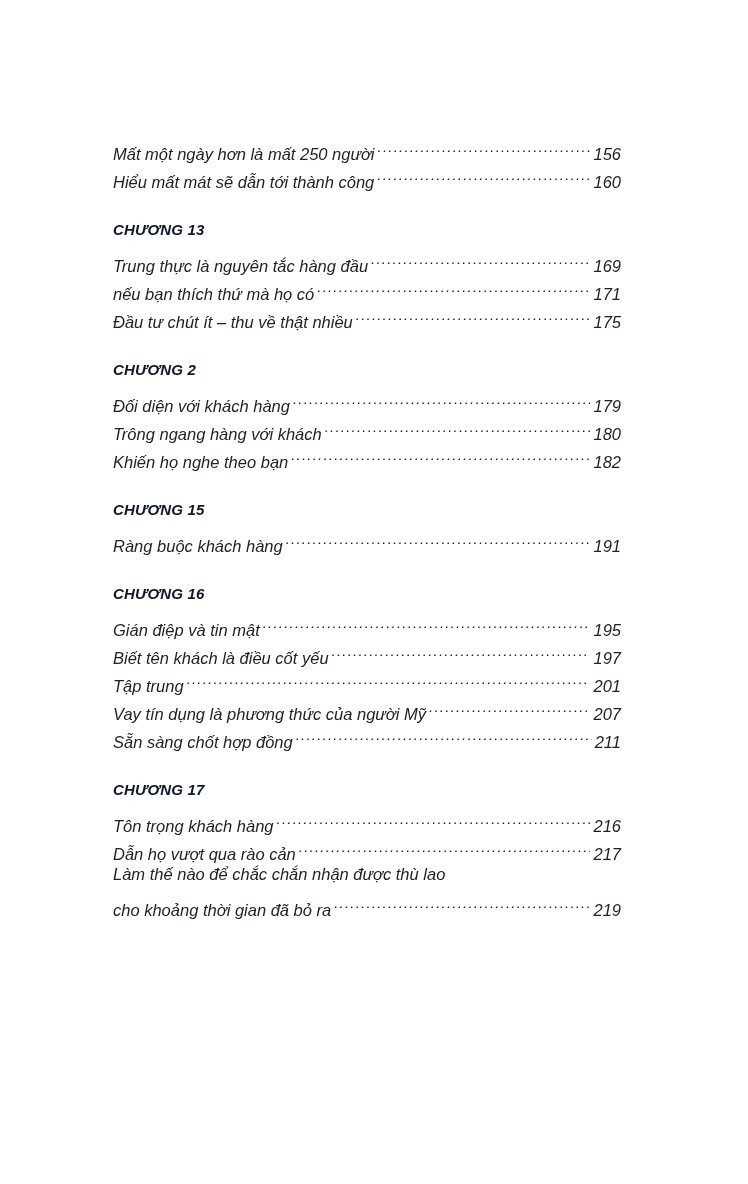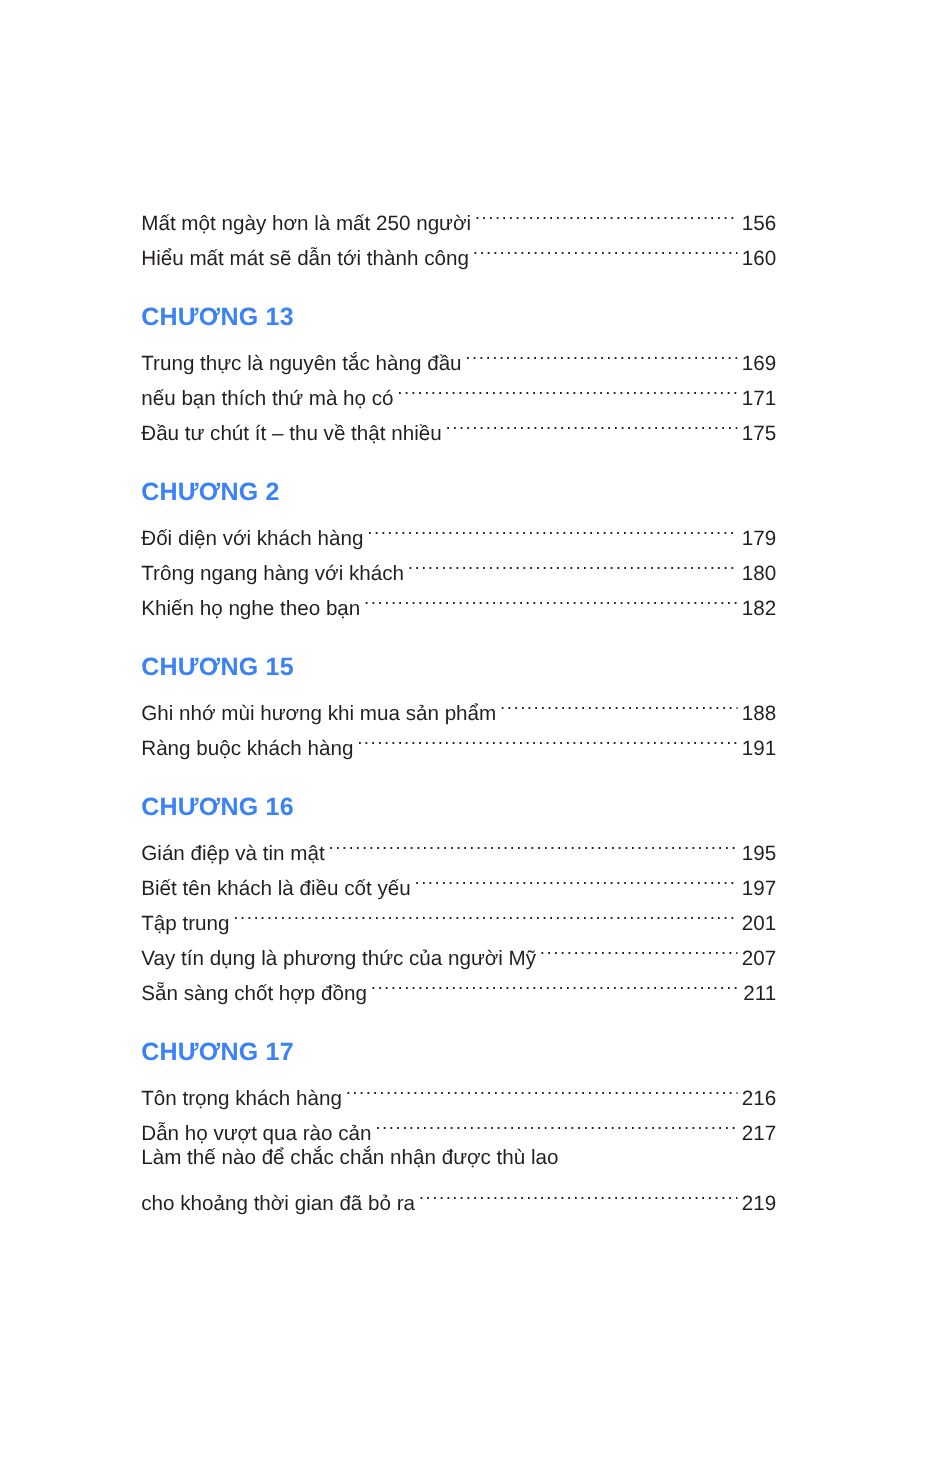--- a/index.html
+++ b/index.html
@@ -11,36 +11,37 @@
       width: 748px;
       height: 1184px;
       position: relative;
       overflow: hidden;
       color: #231f20;
       font-family: "Liberation Sans", "DejaVu Sans", sans-serif;
     }
     .page {
       position: absolute;
       left: 113px;
-      top: 156px;
+      top: 132px;
       width: 508px;
+      font-style: italic;
     }
     .section {
       margin: 0;
     }
     .section + .section {
       margin-top: 28px;
     }
     .chapter-heading {
       font-weight: bold;
-      font-size: 20px;
+      font-size: 15px;
       line-height: 28px;
       height: 28px;
       letter-spacing: 0.2px;
-      color: #3b82f6;
+      color: #0f172a;
     }
     .toc-entry {
       font-size: 16.5px;
       line-height: 28px;
     }
     .toc-line {
       display: flex;
       align-items: baseline;
       height: 28px;
       white-space: nowrap;
@@ -143,27 +144,20 @@
         <span class="toc-leader"></span>
         <span class="toc-page">182</span>
       </div>
     </div>
   </div>
 
   <div class="section">
     <div class="chapter-heading">CHƯƠNG 15</div>
     <div class="toc-entry">
       <div class="toc-line">
-        <span class="toc-title">Ghi nhớ mùi hương khi mua sản phẩm</span>
-        <span class="toc-leader"></span>
-        <span class="toc-page">188</span>
-      </div>
-    </div>
-    <div class="toc-entry">
-      <div class="toc-line">
         <span class="toc-title">Ràng buộc khách hàng</span>
         <span class="toc-leader"></span>
         <span class="toc-page">191</span>
       </div>
     </div>
   </div>
 
   <div class="section">
     <div class="chapter-heading">CHƯƠNG 16</div>
     <div class="toc-entry">

